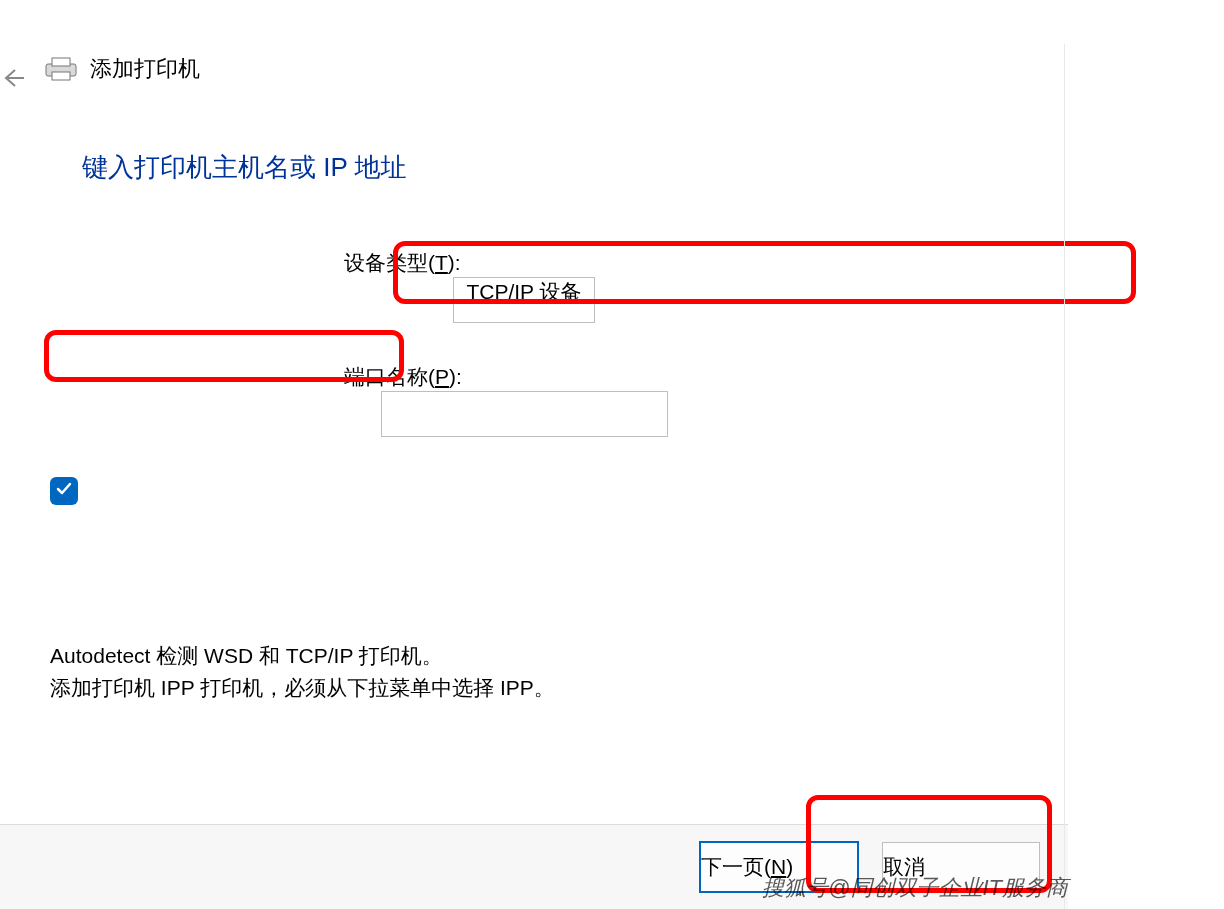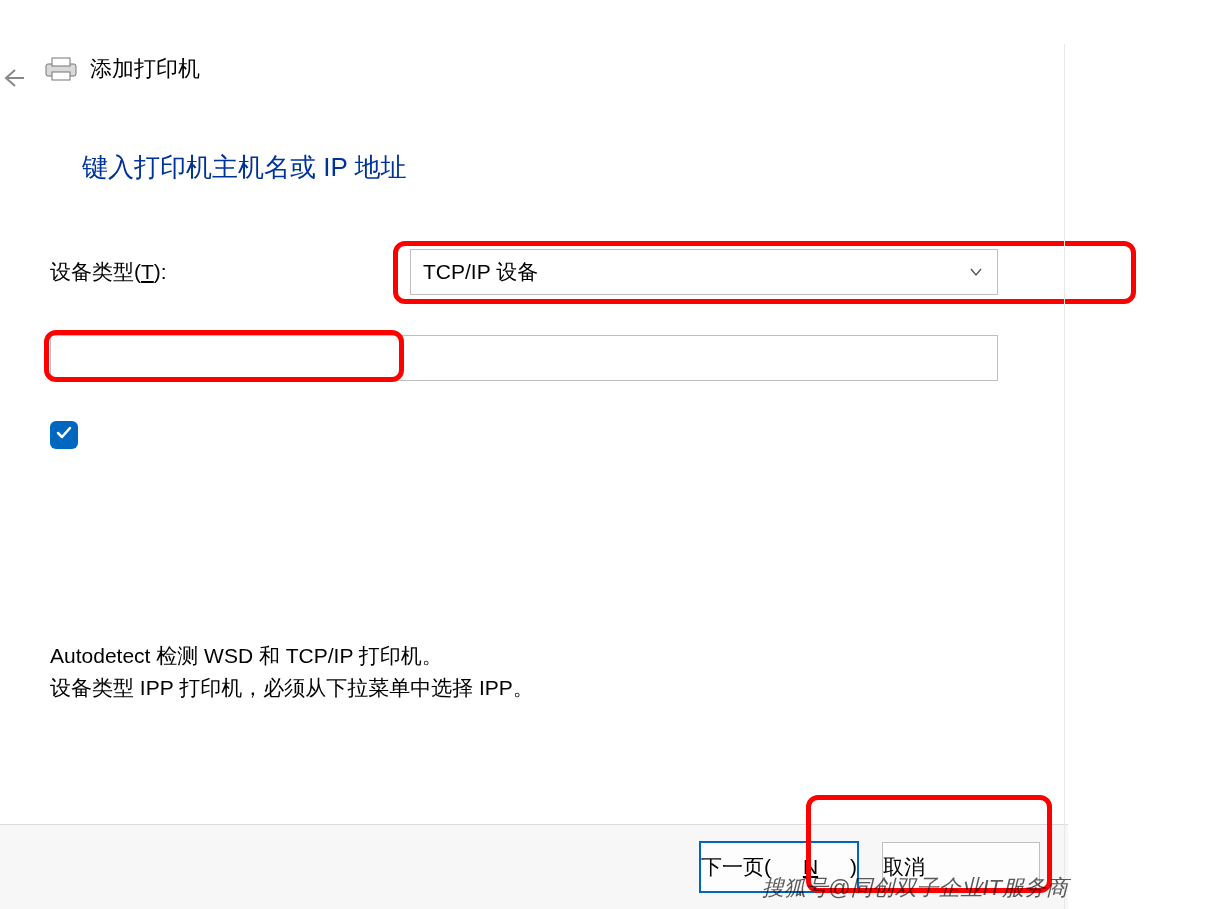--- a/index.html
+++ b/index.html
@@ -51,32 +51,33 @@
     color: #003399;
     font-size: 26px;
     font-weight: 400;
     margin-bottom: 64px;
     margin-left: 32px;
   }
   .form-row {
     display: flex;
     align-items: center;
     margin-bottom: 40px;
+    flex-direction: column;
   }
   .form-label {
     width: 360px;
     font-size: 21px;
   }
   .underline { text-decoration: underline; }
   .form-field { flex: 1; }
   .select-box {
     position: relative;
     height: 46px;
     border: 1px solid #bfbfbf;
-    display: flex; align-items: center;
+    display: flex; align-items: flex-start;
     padding: 0 12px;
     font-size: 21px;
     background: #fff;
   }
   .select-chevron {
     position: absolute;
     right: 14px; top: 50%;
     transform: translateY(-50%);
   }
   .text-input {
@@ -121,21 +122,21 @@
     display: flex; justify-content: flex-end; align-items: center;
     gap: 24px;
     padding-right: 28px;
   }
   .btn {
     height: 50px;
     min-width: 158px;
     border: 1px solid #bfbfbf;
     background: #fdfdfd;
     font-size: 21px;
-    display: flex; align-items: center; justify-content: space-between;
+    display: flex; align-items: center; justify-content: flex-start;
     cursor: pointer;
   }
   .btn.primary {
     border: 1px solid #0067c0;
     outline: 1px solid #0067c0;
   }
   
   .hl {
     position: absolute;
     border: 5px solid #ff0000;
@@ -205,39 +206,42 @@
             <svg width="14" height="14" viewBox="0 0 14 14">
                 <path d="M2 4 L7 10 L12 4" stroke="#555" stroke-width="1.4" fill="none"></path>
               </svg>
           </span>
         </div>
       </div>
     </div>
 
 
     <div class="form-row">
+      <div class="form-label">
+        <span>端口名称(</span><span class="underline">P</span><span>):</span>
+      </div>
       <div class="form-field">
         <input class="text-input" type="text" value="" style="">
       </div>
     </div>
 
     <div class="checkbox-row">
       <div class="checkbox">
         <span>
           <svg viewBox="0 0 18 18">
               <path d="M3 9 L7 13 L15 4" stroke="#fff" stroke-width="2.5" fill="none" stroke-linecap="round" stroke-linejoin="round"></path>
             </svg>
         </span>
       </div>
     </div>
   </div>
 
   <div class="note">
     <div>Autodetect 检测 WSD 和 TCP/IP 打印机。</div>
-    <div>设备类型 IPP 打印机，必须从下拉菜单中选择 IPP。</div>
+    <div>添加打印机 IPP 打印机，必须从下拉菜单中选择 IPP。</div>
   </div>
 
   <div class="footer-sep"></div>
 
   <div class="footer">
     <div class="btn primary">
       <span>下一页(</span>
         <span class="underline">N</span>
         <span>)</span>
     </div>

